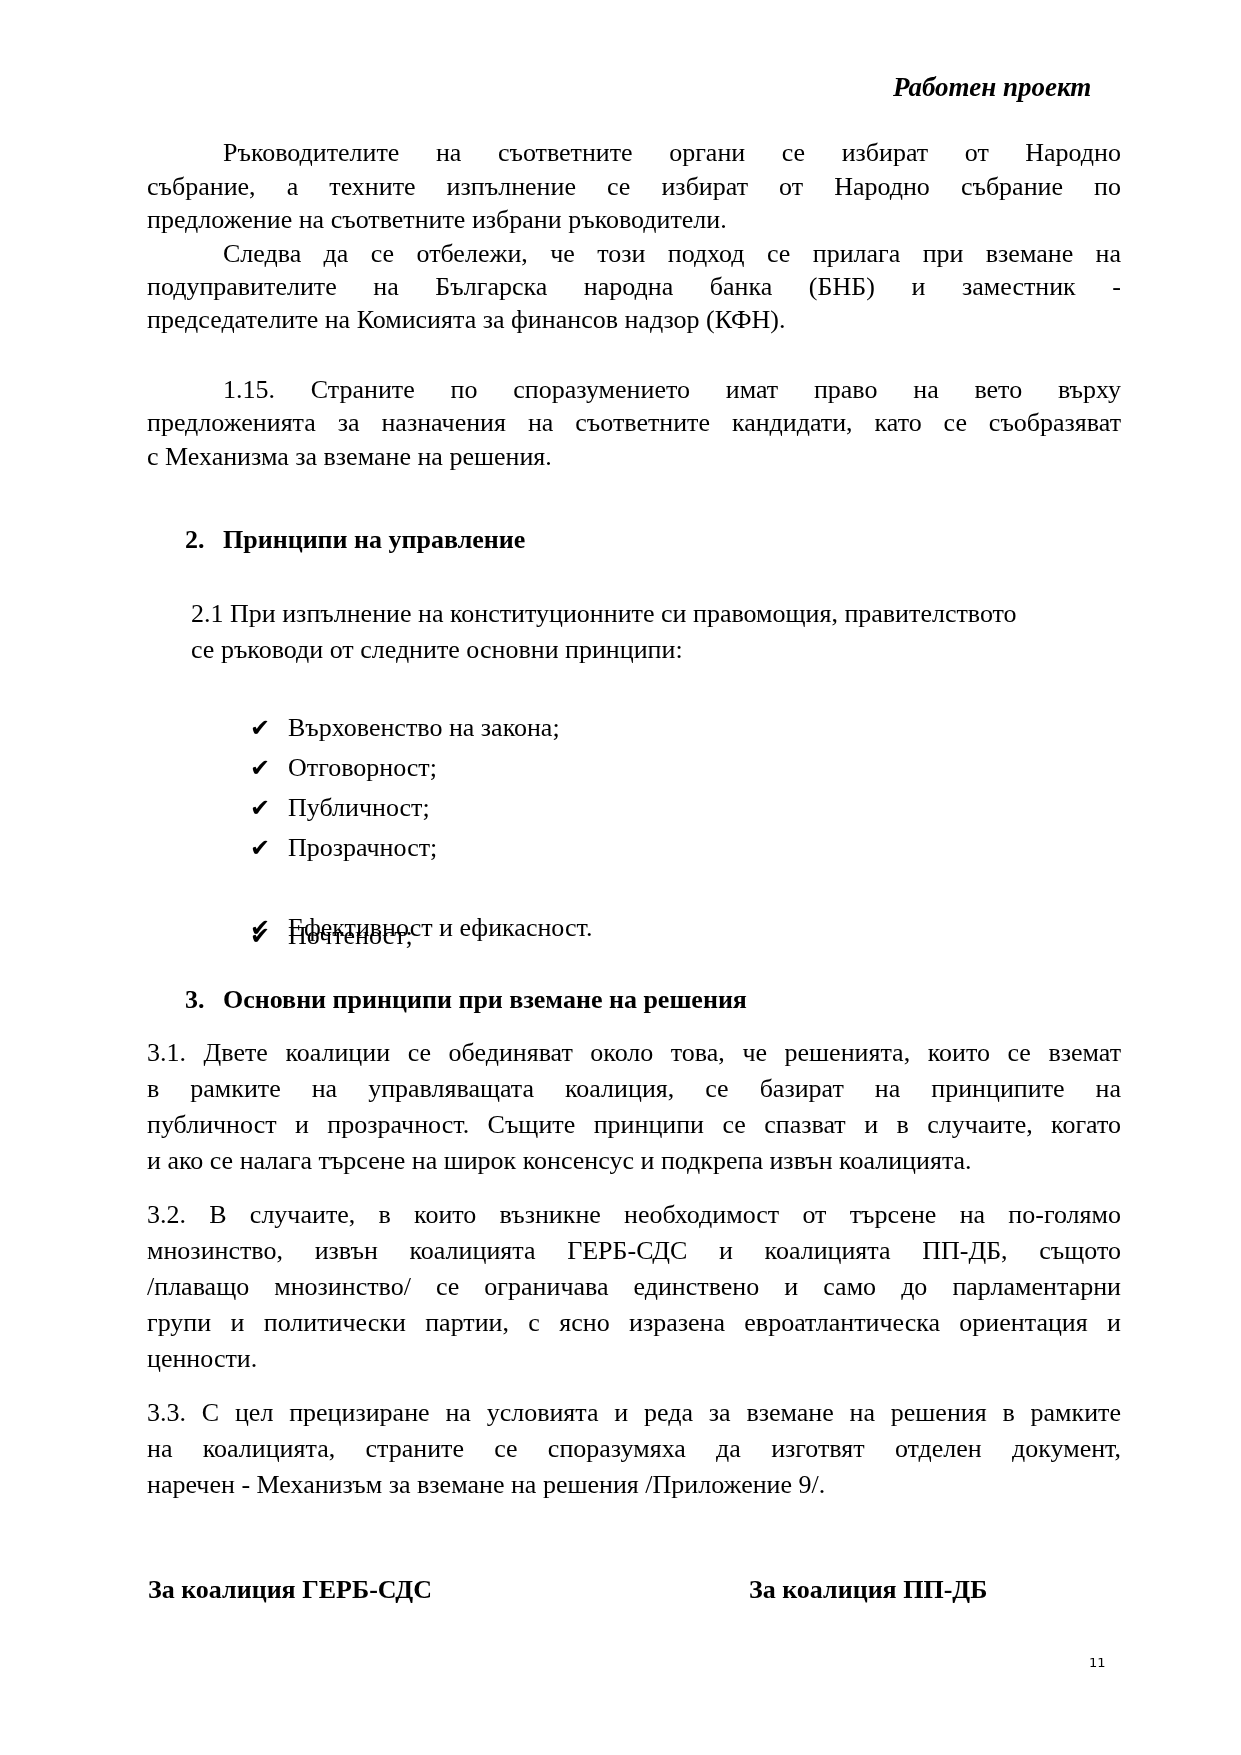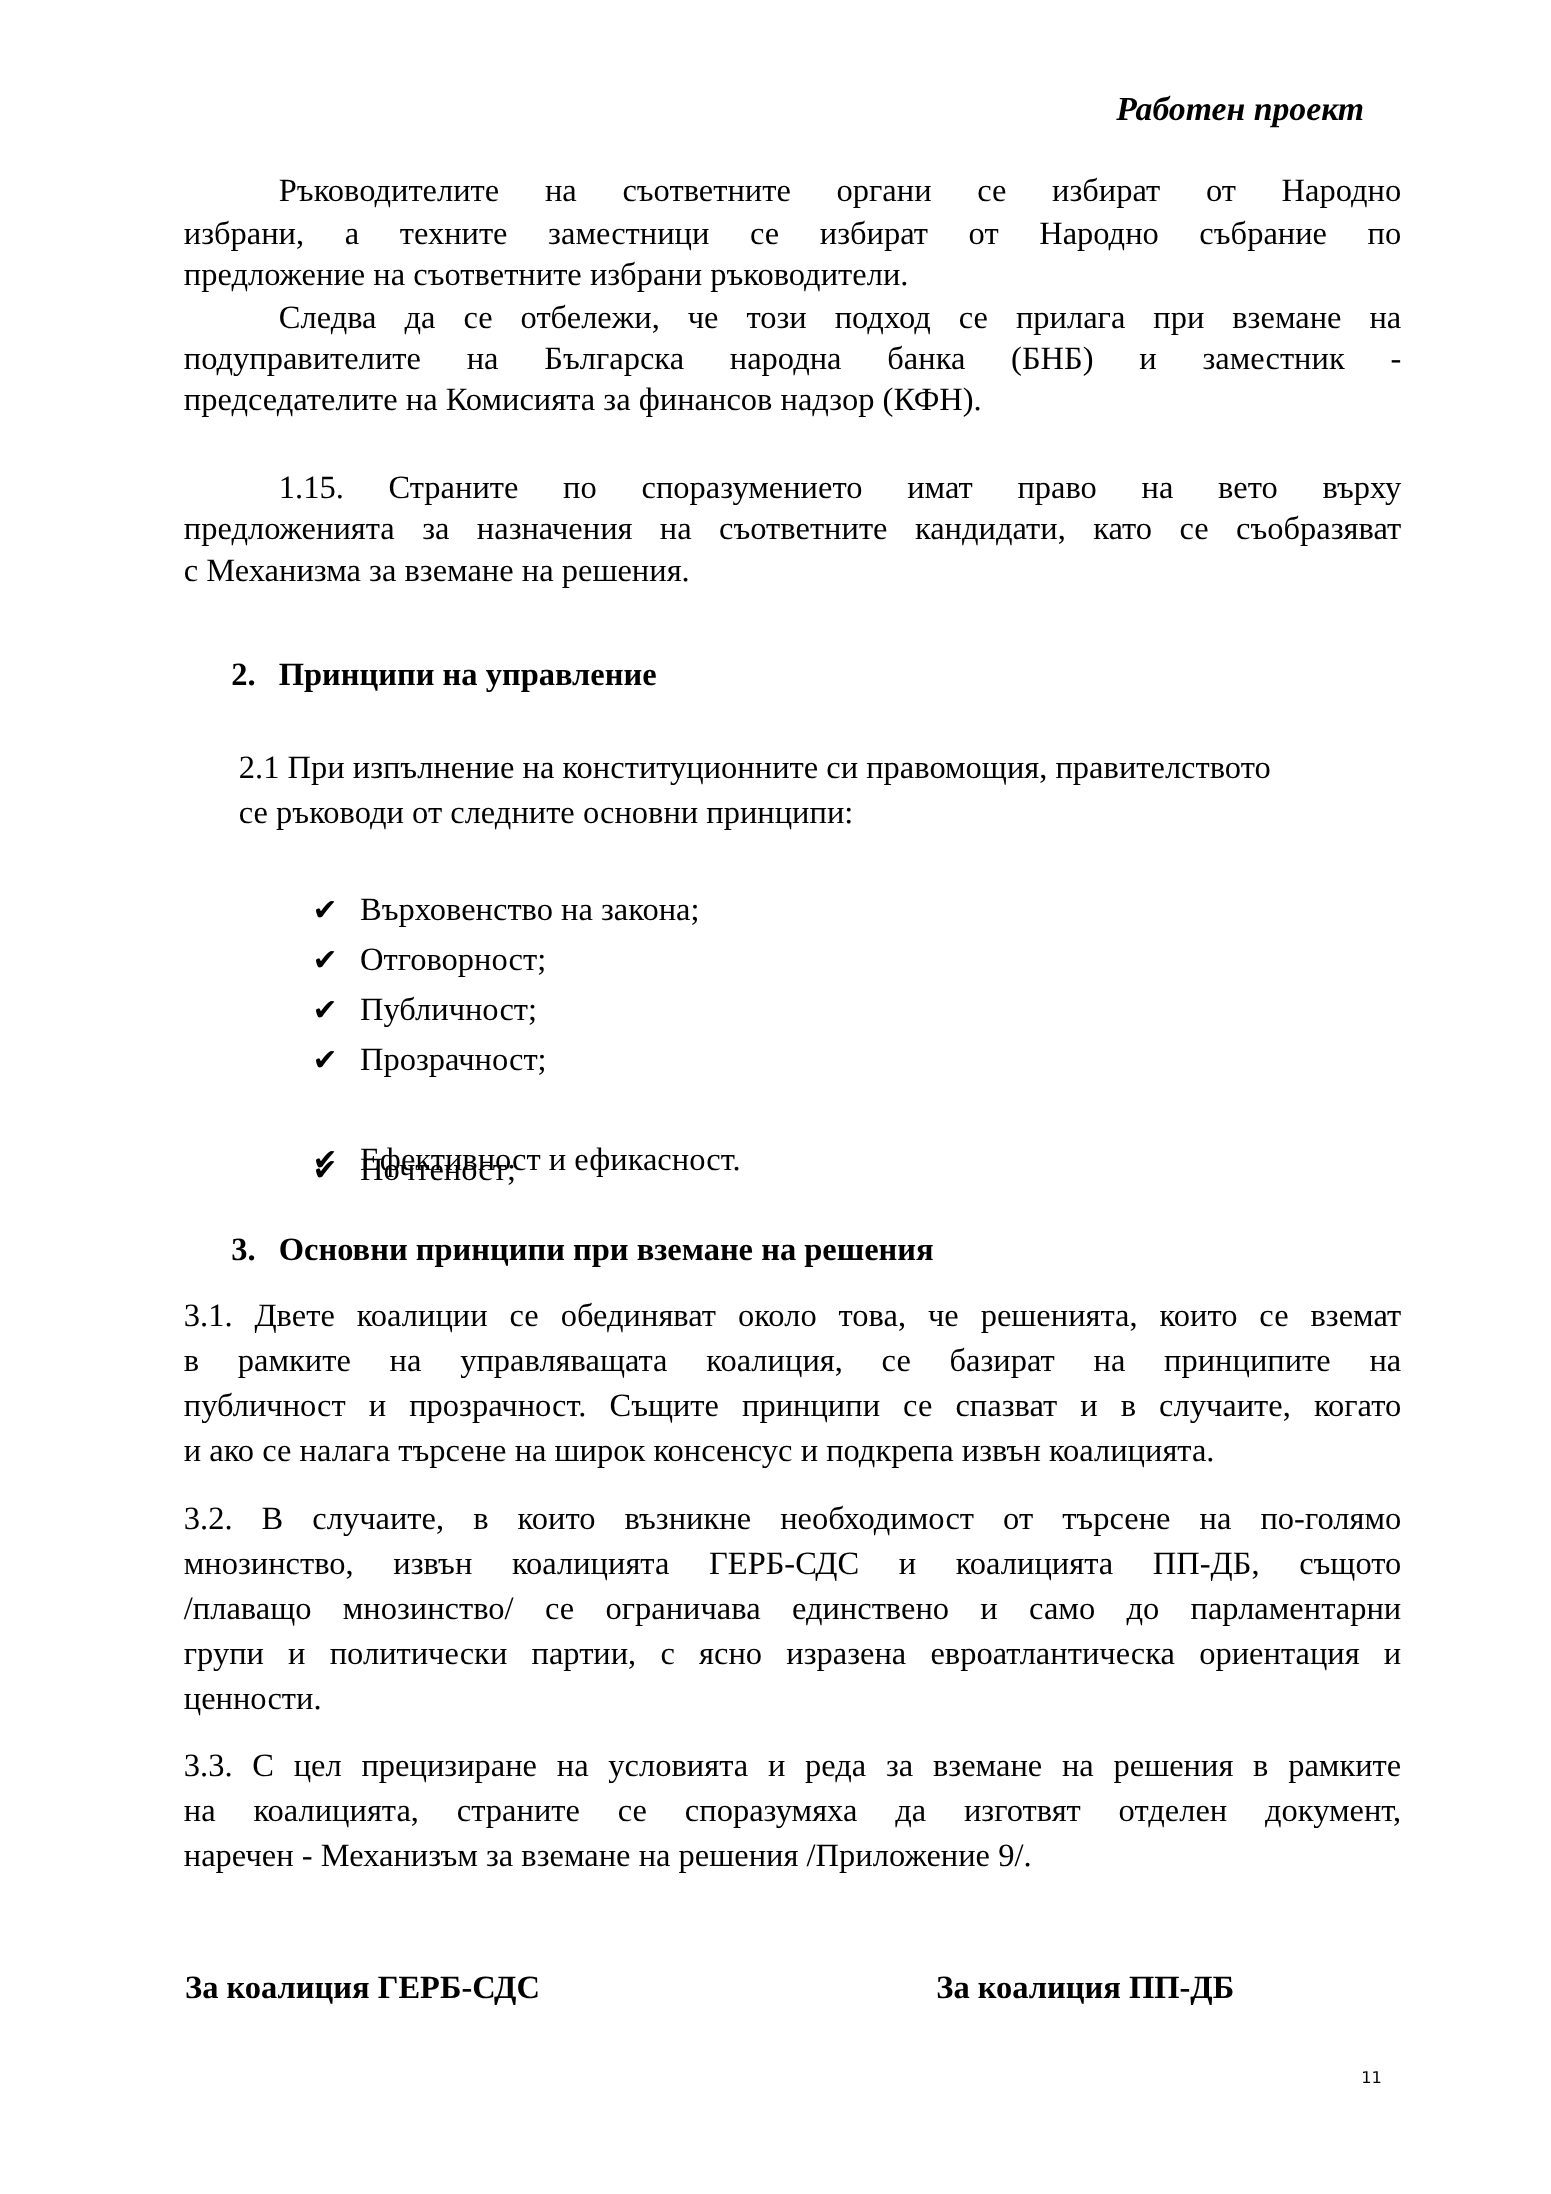--- a/index.html
+++ b/index.html
@@ -16,21 +16,21 @@
   .list-item .check { display: inline-block; width: 38px; font-family: "DejaVu Sans", sans-serif; font-weight: bold; font-size: 24px; }
   .sig { position: absolute; font-size: 26px; font-weight: bold; line-height: 34px; white-space: nowrap; }
   .pagenum { position: absolute; left: 1089px; top: 1655px; font-size: 13px; font-family: "DejaVu Sans", sans-serif; }
 </style>
 </head>
 <body>
 
 <div class="abs header">Работен проект</div>
 
 <div class="line just indent" style="top:136px">Ръководителите на съответните органи се избират от Народно</div>
-<div class="line just" style="top:170px">избрани, а техните заместници се избират от Народно събрание по</div>
+<div class="line just" style="top:170px">събрание, а техните изпълнение се избират от Народно събрание по</div>
 <div class="line" style="top:203px">предложение на съответните избрани ръководители.</div>
 
 <div class="line just indent" style="top:237px">Следва да се отбележи, че този подход се прилага при вземане на</div>
 <div class="line just" style="top:270px">подуправителите на Българска народна банка (БНБ) и заместник -</div>
 <div class="line" style="top:303px">председателите на Комисията за финансов надзор (КФН).</div>
 
 <div class="line just indent" style="top:373px">1.15. Страните по споразумението имат право на вето върху</div>
 <div class="line just" style="top:406px">предложенията за назначения на съответните кандидати, като се съобразяват</div>
 <div class="line" style="top:440px">с Механизма за вземане на решения.</div>
 

